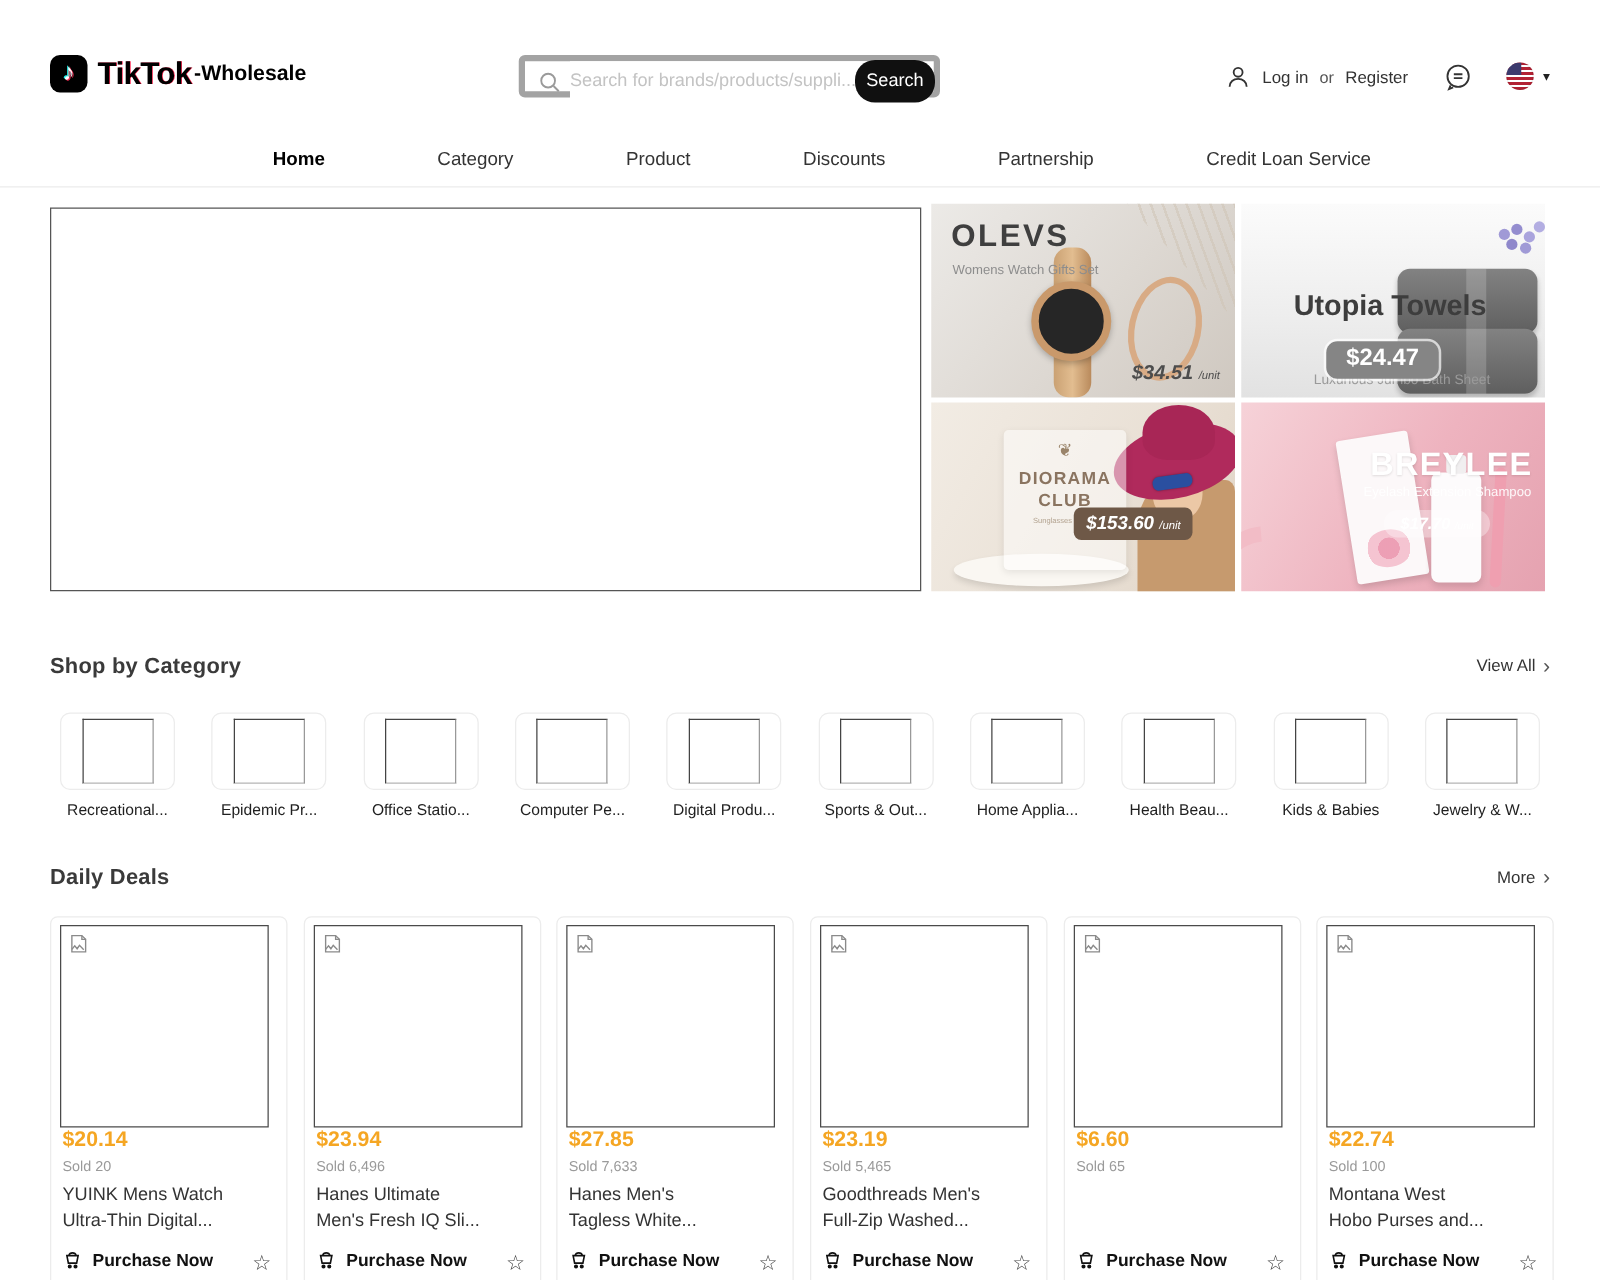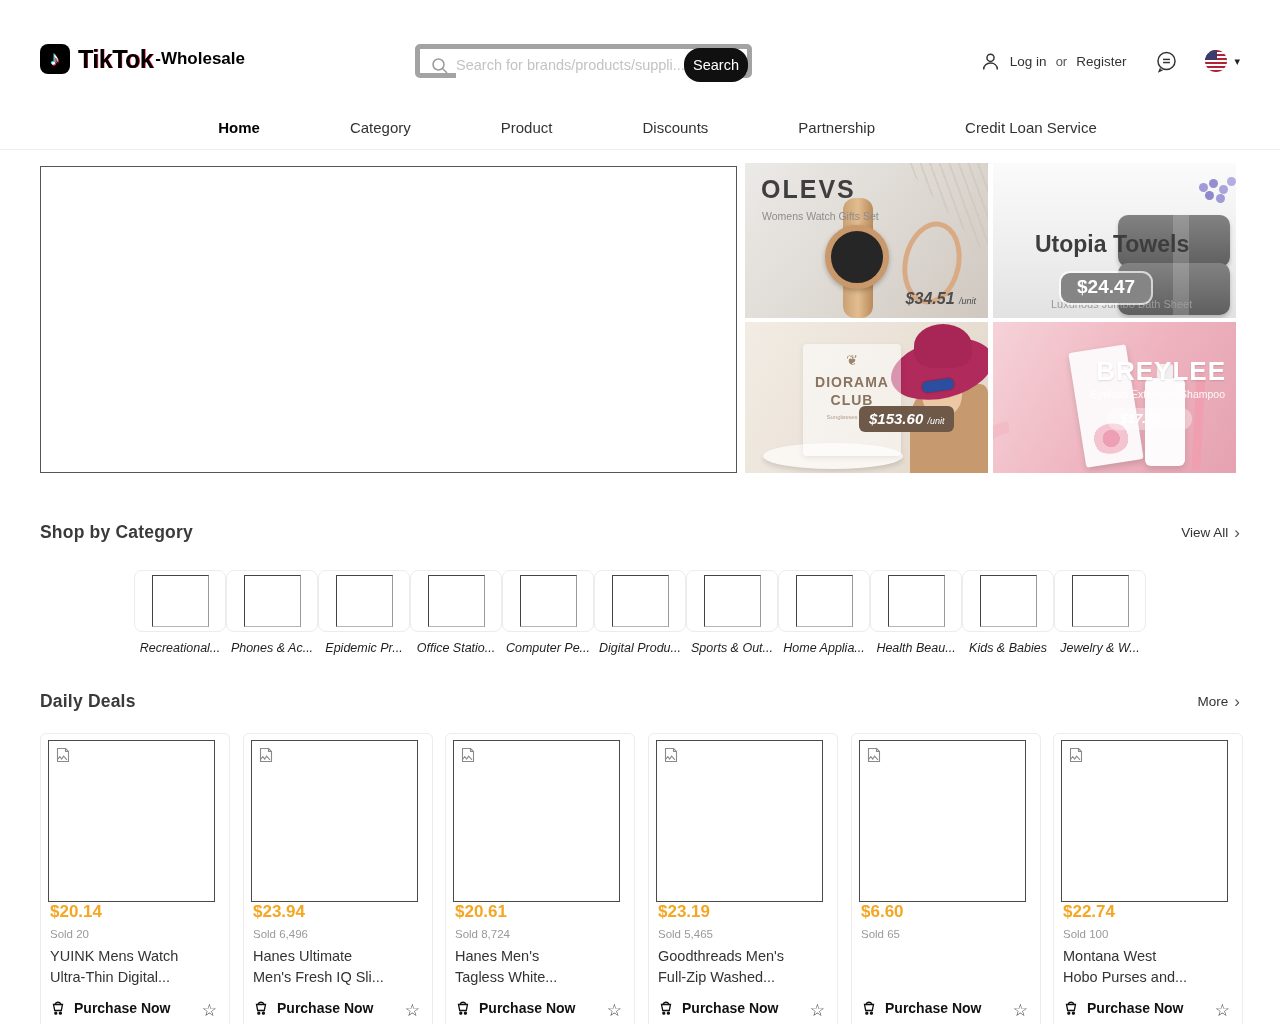--- a/index.html
+++ b/index.html
@@ -112,21 +112,21 @@
 
   
   .section-head { position:absolute; left:40px; right:40px; display:flex; justify-content:space-between; align-items:center;gap:20px; }
   .sh-cat { top:522px; }
   .sh-deals { top:691px; }
   .section-title { font-size:17.5px; font-weight:700; color:#3a3a3a; letter-spacing:.2px; }
   .section-link { font-size:13.5px; color:#333; cursor:pointer; display:flex; align-items:center; gap:6px; }
   .chev { font-size:17px; color:#555; line-height:1; }
 
   
-  .cat-row { position:absolute; left:48px; top:570px; width:1184px; display:flex; justify-content:center;font-style:italic; }
+  .cat-row { position:absolute; left:48px; top:570px; width:1184px; display:flex; justify-content:space-between; }
   .cat-tile { width:92px; text-align:center; cursor:pointer; }
   .cat-card { width:92px; height:62px; border:1px solid #ececec; border-radius:8px; background:#fff;
     display:flex; align-items:center; justify-content:center; }
   .cat-ph { width:57px; height:52px; background:#fff; border-style:solid; border-width:1px;
     border-color:#444 #999 #b5b5b5 #444; }
   .cat-label { margin-top:9px; font-size:12.5px; color:#1f1f1f; white-space:nowrap; }
 
   
   .deal-card { position:absolute; top:733px; width:190px; height:310px; border:1px solid #ececec; border-radius:6px;
     background:#fff; cursor:pointer; }
@@ -249,26 +249,20 @@
     <div class="cat-tile">
       <div class="cat-card">
           <div class="cat-ph"></div>
         </div>
       <div class="cat-label">Recreational...</div>
     </div>
     <div class="cat-tile">
       <div class="cat-card">
           <div class="cat-ph"></div>
         </div>
-      <div class="cat-label">Phones &amp; Ac...</div>
-    </div>
-    <div class="cat-tile">
-      <div class="cat-card">
-          <div class="cat-ph"></div>
-        </div>
       <div class="cat-label">Epidemic Pr...</div>
     </div>
     <div class="cat-tile">
       <div class="cat-card">
           <div class="cat-ph"></div>
         </div>
       <div class="cat-label">Office Statio...</div>
     </div>
     <div class="cat-tile">
       <div class="cat-card">
@@ -369,22 +363,22 @@
   </div>
 
   <div class="deal-card" style="left:445px">
     <div class="deal-img">
       <svg class="broken-icon" width="16" height="16" viewBox="0 0 16 16" fill="none" stroke="#8a8a8a" stroke-width="1.1">
         <path d="M2.5 1.5 h8 l3 3 v10 h-11 z"></path>
           <path d="M10.5 1.5 v3 h3"></path>
           <path d="M2.5 12.5 l2.3-2.8 1.9 2.3 1.9-2.8 3.4 3.6"></path>
       </svg>
     </div>
-    <div class="deal-price">$20.61</div>
-    <div class="deal-sold">Sold 8,724</div>
+    <div class="deal-price">$27.85</div>
+    <div class="deal-sold">Sold 7,633</div>
     <div class="deal-title"><span>Hanes Men's</span><br><span>Tagless White...</span></div>
     <div class="deal-buy">
       <svg width="16" height="16" viewBox="0 0 16 16" fill="none" stroke="#111" stroke-width="1.3">
         <path d="M3.5 4.5 h9 l-1.2 6 h-6.6 z"></path>
           <path d="M5.2 4.5 c0-3 5.6-3 5.6 0"></path>
           <circle cx="5.8" cy="13.2" r="1" fill="#111"></circle>
           <circle cx="10.4" cy="13.2" r="1" fill="#111"></circle>
       </svg>
       <span class="deal-buy-label">Purchase Now</span>
     </div>

